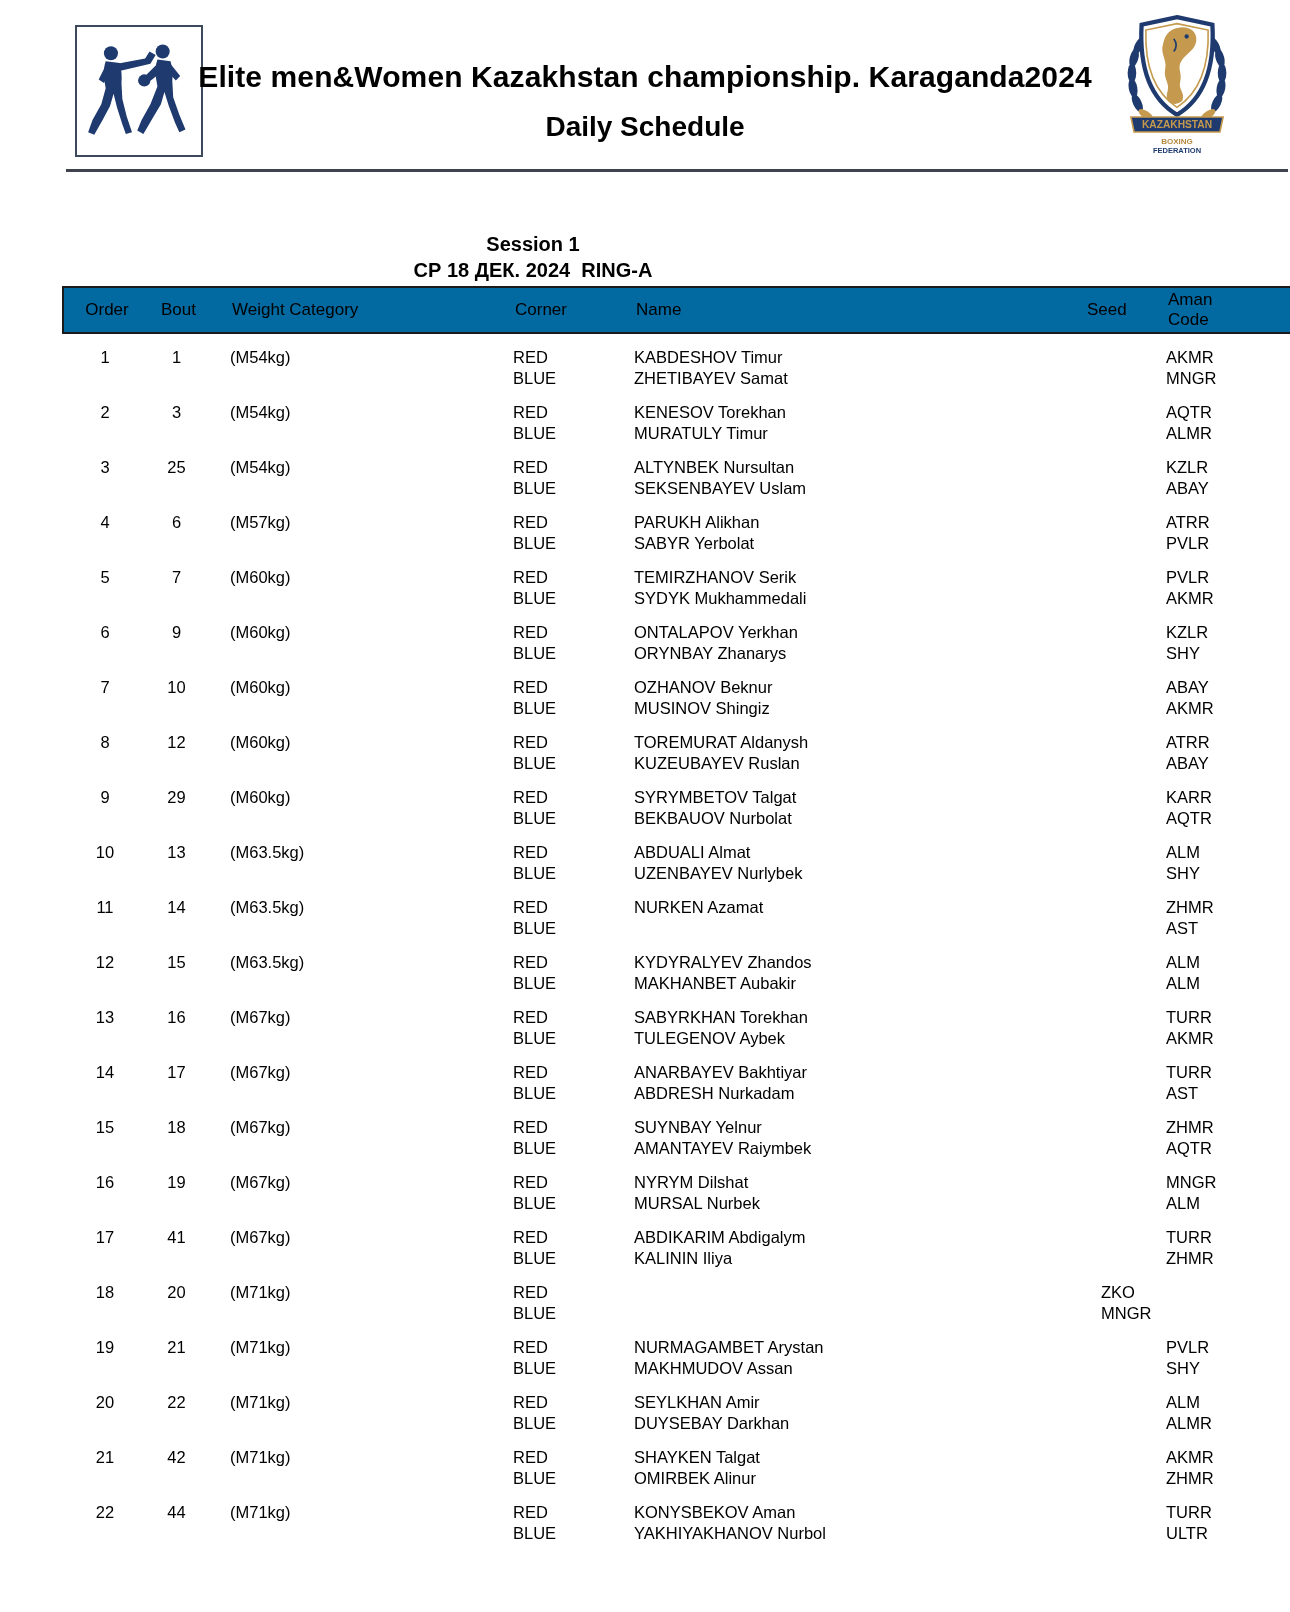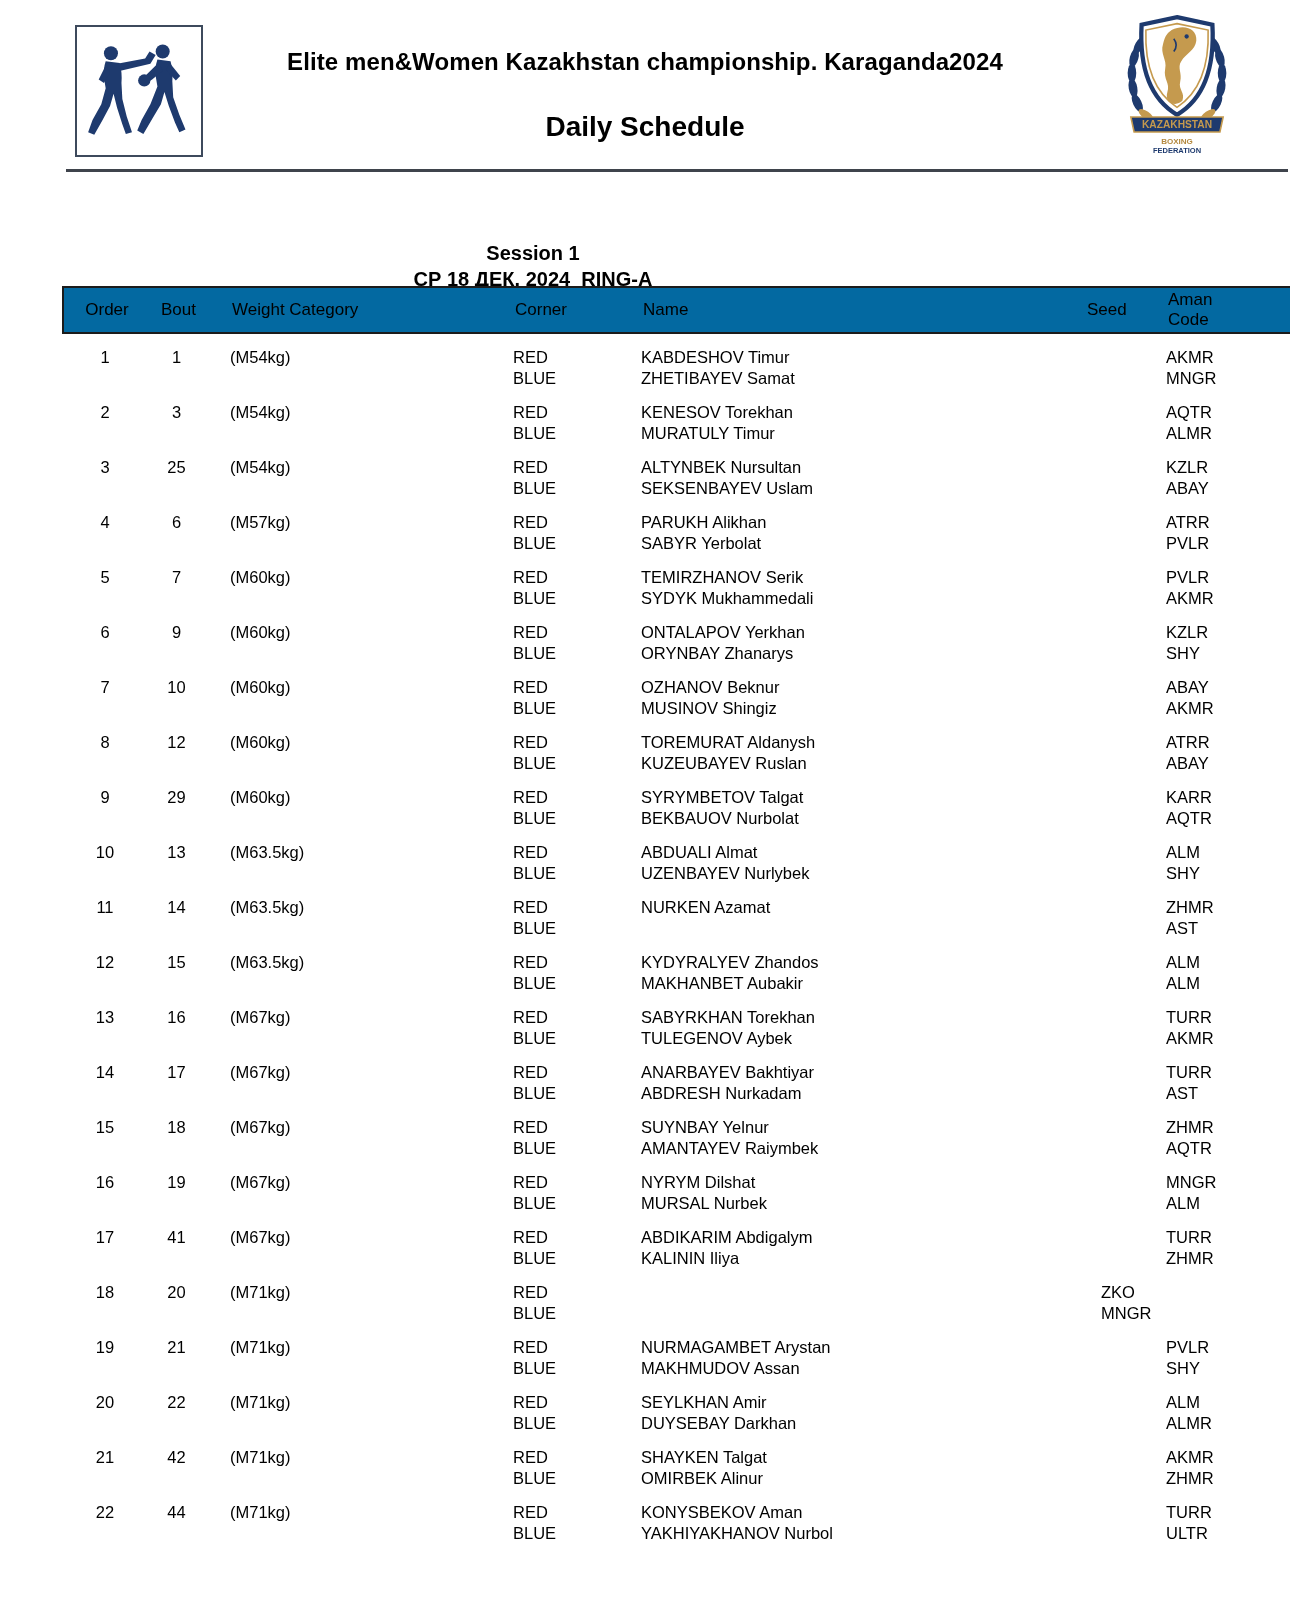--- a/index.html
+++ b/index.html
@@ -11,53 +11,53 @@
 
   
   .left-logo-box {
     position:absolute; left:75px; top:25px; width:128px; height:132px;
     border:2px solid #3d4a5c; box-sizing:border-box; background:#fff;
     display:flex; align-items:center; justify-content:center;
   }
   .right-logo { position:absolute; left:1118px; top:12px; width:118px; height:152px; }
 
   .doc-title {
-    position:absolute; top:48px; left:145px; width:1000px; text-align:center;
-    font-size:24px; font-weight:bold; white-space:nowrap; letter-spacing:0.1px;
+    position:absolute; top:60px; left:145px; width:1000px; text-align:center;
+    font-size:30px; font-weight:bold; white-space:nowrap; letter-spacing:0.1px;
   }
   .doc-subtitle {
     position:absolute; top:111px; left:0; width:1290px; text-align:center;
     font-size:28px; font-weight:bold;
   }
   .header-rule {
     position:absolute; top:169px; left:66px; width:1222px; height:3px;
     background:#3f444c;
   }
 
   
   .session-block {
-    position:absolute; top:240px; left:0; width:1066px; text-align:center;
+    position:absolute; top:231px; left:0; width:1066px; text-align:center;
     font-weight:bold; font-size:20px; line-height:26px;
   }
   .session-date { white-space:pre; }
 
   
   .grid-cols {
     display:grid;
     grid-template-columns:86px 57px 275px 150px 455px 65px 104px;
   }
   .table-header {
     position:absolute; top:286px; left:62px; width:1236px; height:48px;
     border:2px solid #1b1b1b; box-sizing:border-box;
     align-items:center; font-weight:normal; font-size:17px; background:#0369a1;
   }
   .c-order, .c-bout { text-align:center; }
   .c-weight { padding-left:25px; }
   .c-corner { padding-left:33px; }
-  .c-name   { padding-left:4px;margin-left:7px; }
+  .c-name   { padding-left:4px; }
   .c-team   { padding-left:16px; }
   .two-line-head { line-height:20px; }
 
   .rows { position:absolute; top:347px; left:62px; width:1196px; }
   .bout-row { margin-bottom:13px; font-size:16.5px; }
   .line { height:21px; line-height:21px; white-space:nowrap; }
 </style>
 </head>
 <body>
 

